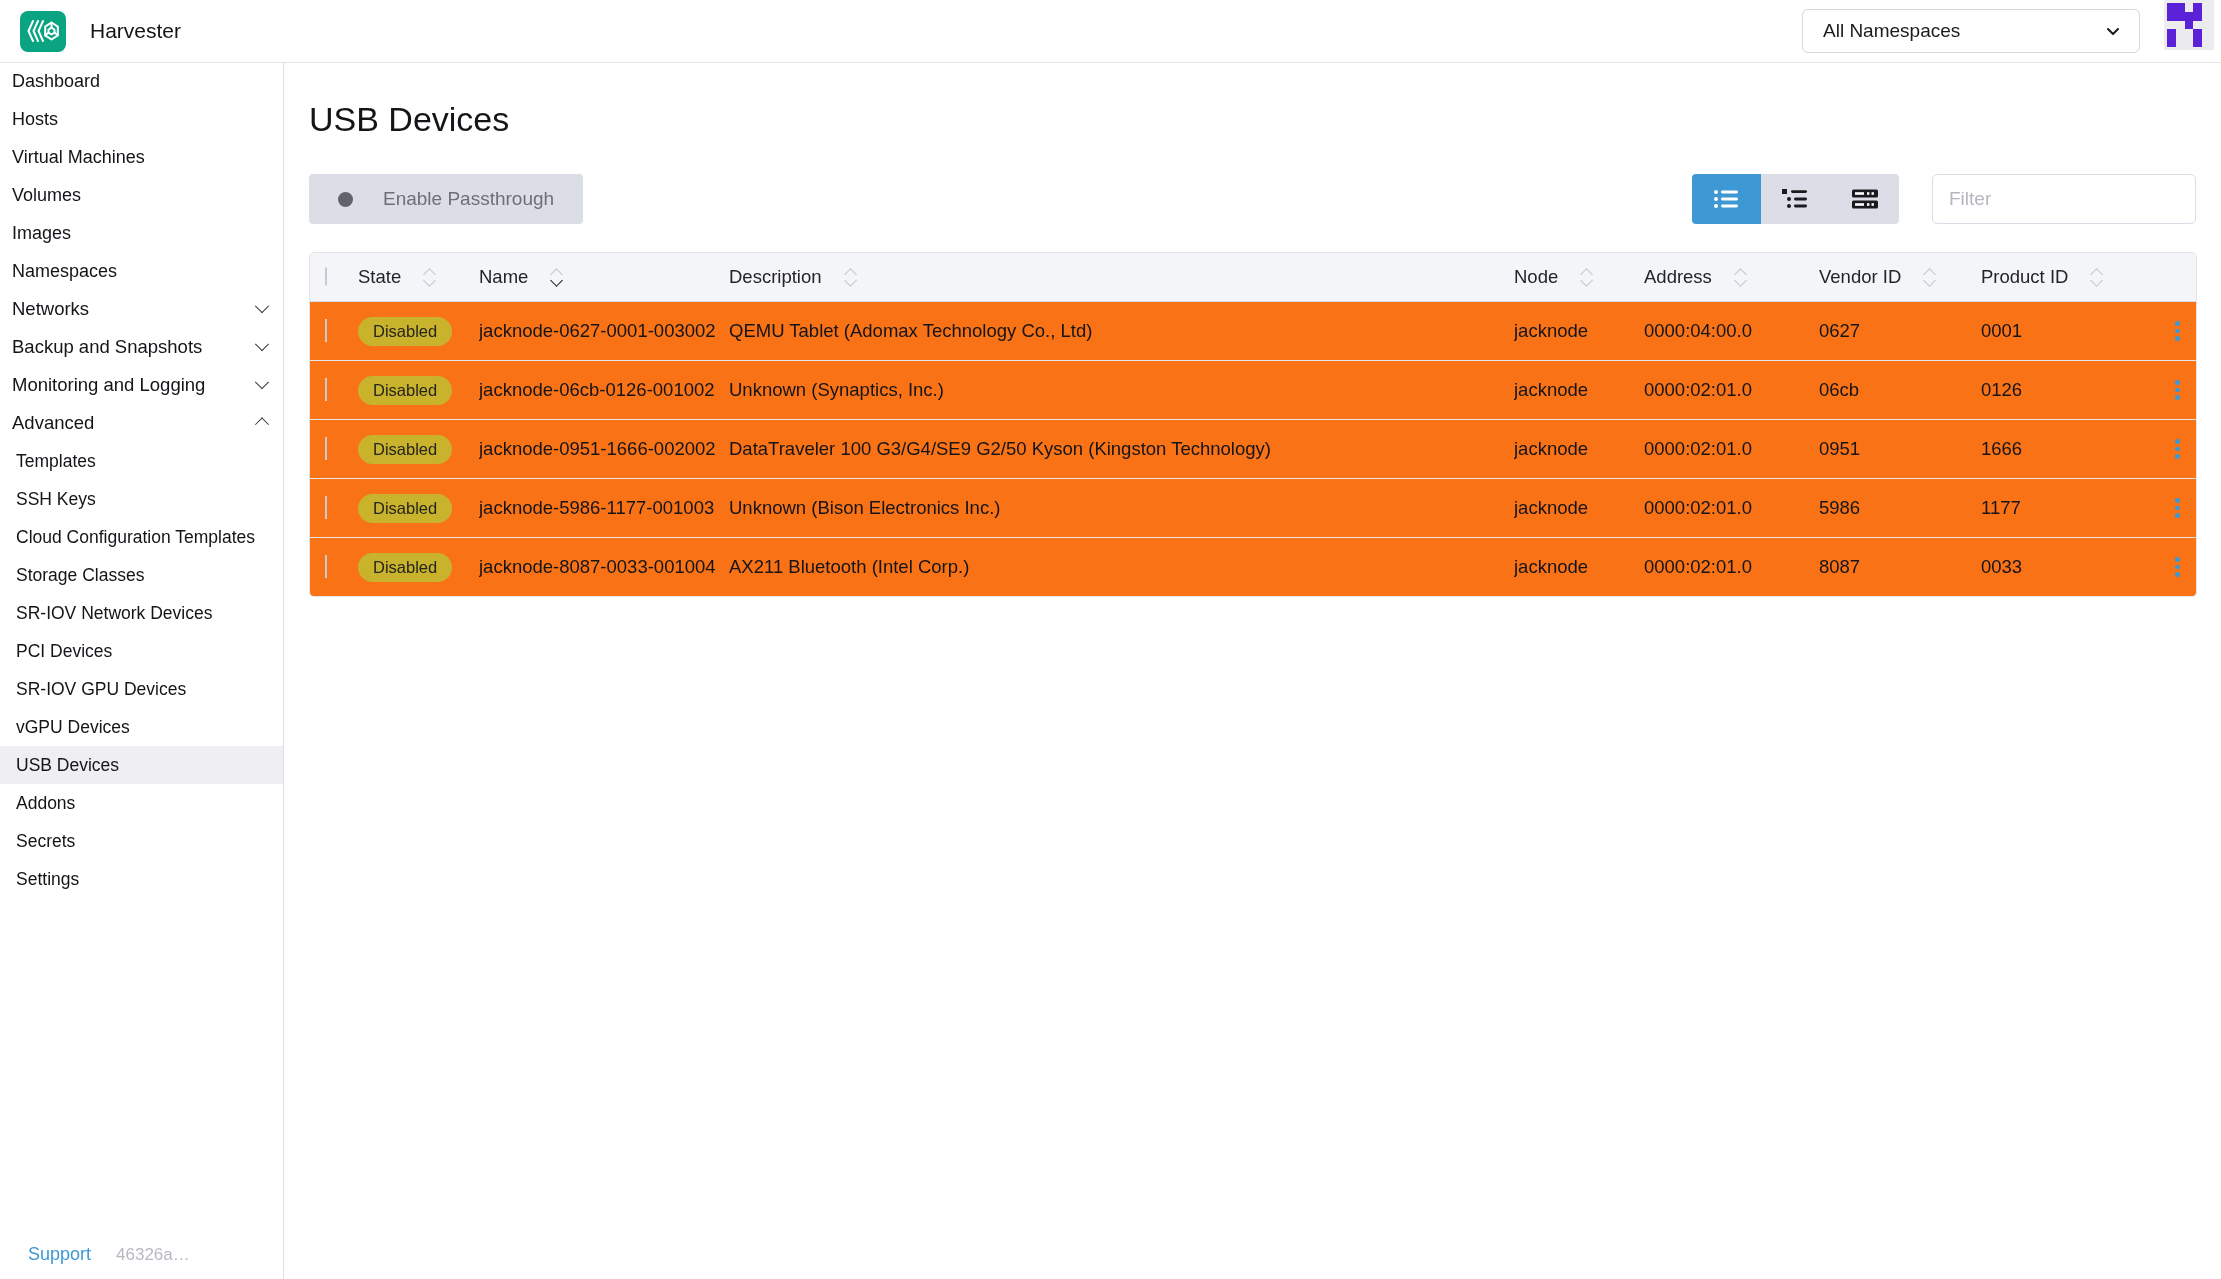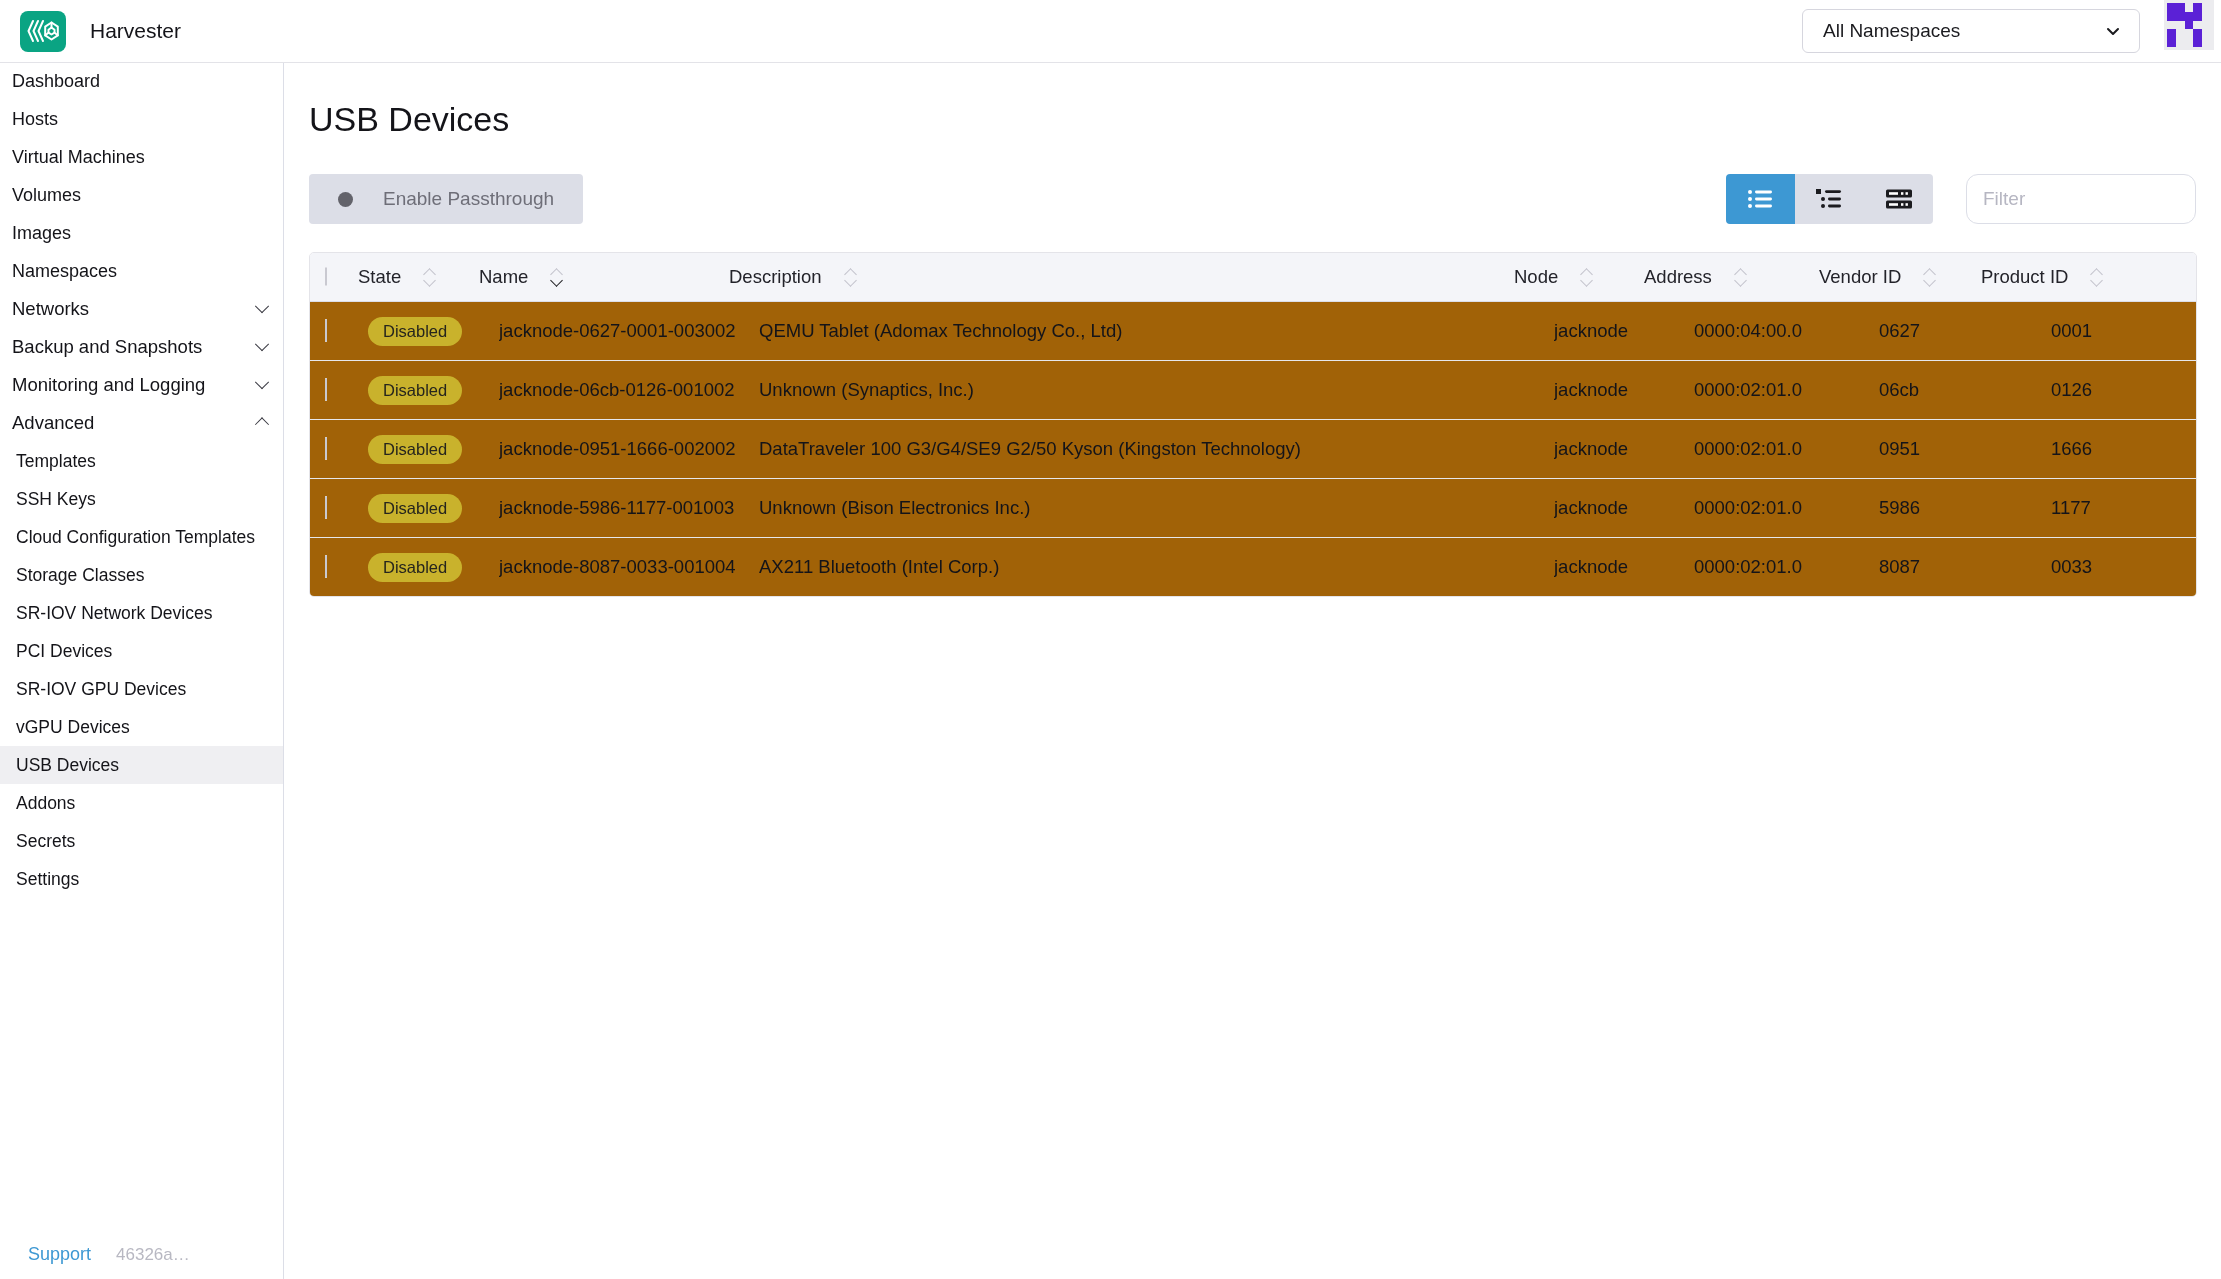--- a/index.html
+++ b/index.html
@@ -43,36 +43,36 @@
 
   .toolbar{position:absolute;left:24px;right:25px;top:112px;height:50px;display:flex;align-items:center;}
   .btn-passthrough{height:50px;padding:0 29px;background:#dcdee7;border:none;border-radius:4px;
                    display:flex;align-items:center;gap:30px;font-size:19px;color:#6e6e78;
                    font-family:inherit;cursor:not-allowed;}
   .dot-ic{width:15px;height:15px;border-radius:50%;background:#63636b;}
   .toolbar-spacer{flex:1;}
   .view-toggle{display:flex;border-radius:4px;overflow:hidden;margin-right:33px;}
   .vt-btn{width:69px;height:50px;display:flex;align-items:center;justify-content:center;background:#dcdee7;cursor:pointer;}
   .vt-btn.active{background:#3d98d3;}
-  .filter-input{width:230px;height:50px;border:1px solid #dcdee7;border-radius:12px;box-sizing:border-box;
+  .filter-input{width:264px;height:50px;border:1px solid #dcdee7;border-radius:5px;box-sizing:border-box;
                 padding:0 16px;font-size:19px;font-family:inherit;color:#15803d;outline:none;}
   .filter-input::placeholder{color:#b6b6c2;}
 
   
   .table{position:absolute;left:24px;top:190px;width:1888px;border:1px solid #e4e4e9;border-radius:5px;
          box-sizing:border-box;overflow:hidden;background:#fff;}
   .t-grid{display:grid;grid-template-columns:48px 121px 250px 785px 130px 175px 162px 178px 37px;align-items:center;}
   .t-head{height:48px;background:#f4f5f9;border-bottom:1px solid #dcdee7;}
   .th{display:flex;align-items:center;gap:24px;font-size:18.5px;color:#23232a;cursor:pointer;}
   .sort{display:flex;flex-direction:column;gap:3px;}
   .sort i{display:block;width:8px;height:8px;border:solid #c2c2cb;border-width:0 1.8px 1.8px 0;}
   .sort i.up{transform:rotate(-135deg);margin-bottom:-3px;}
   .sort i.dn{transform:rotate(45deg);margin-top:-3px;}
   .sort i.active{border-color:#1b1b1f;}
-  .t-row{height:58px;background:#a16207;border-top:1px solid #e7e7eb;font-size:18.5px;color:#141419;gap:10px;}
+  .t-row{height:58px;background:#f97316;border-top:1px solid #e7e7eb;font-size:18.5px;color:#141419;}
   .t-row:first-of-type{border-top:none;}
   .cb{width:19px;height:19px;border:1px solid #c9c9d1;border-radius:3px;background:#fff;margin-left:15px;cursor:pointer;box-sizing:border-box;}
   .badge{display:inline-block;padding:5px 15px;border-radius:15px;background:#c9b22c;color:#26251d;font-size:16.5px;}
   .kebab{display:flex;flex-direction:column;gap:3px;align-items:center;cursor:pointer;padding:6px;}
   .kebab i{width:4.5px;height:4.5px;border-radius:50%;background:#3d98d3;display:block;}
   .cell{white-space:nowrap;overflow:hidden;}
 </style>
 </head>
 <body>
 

